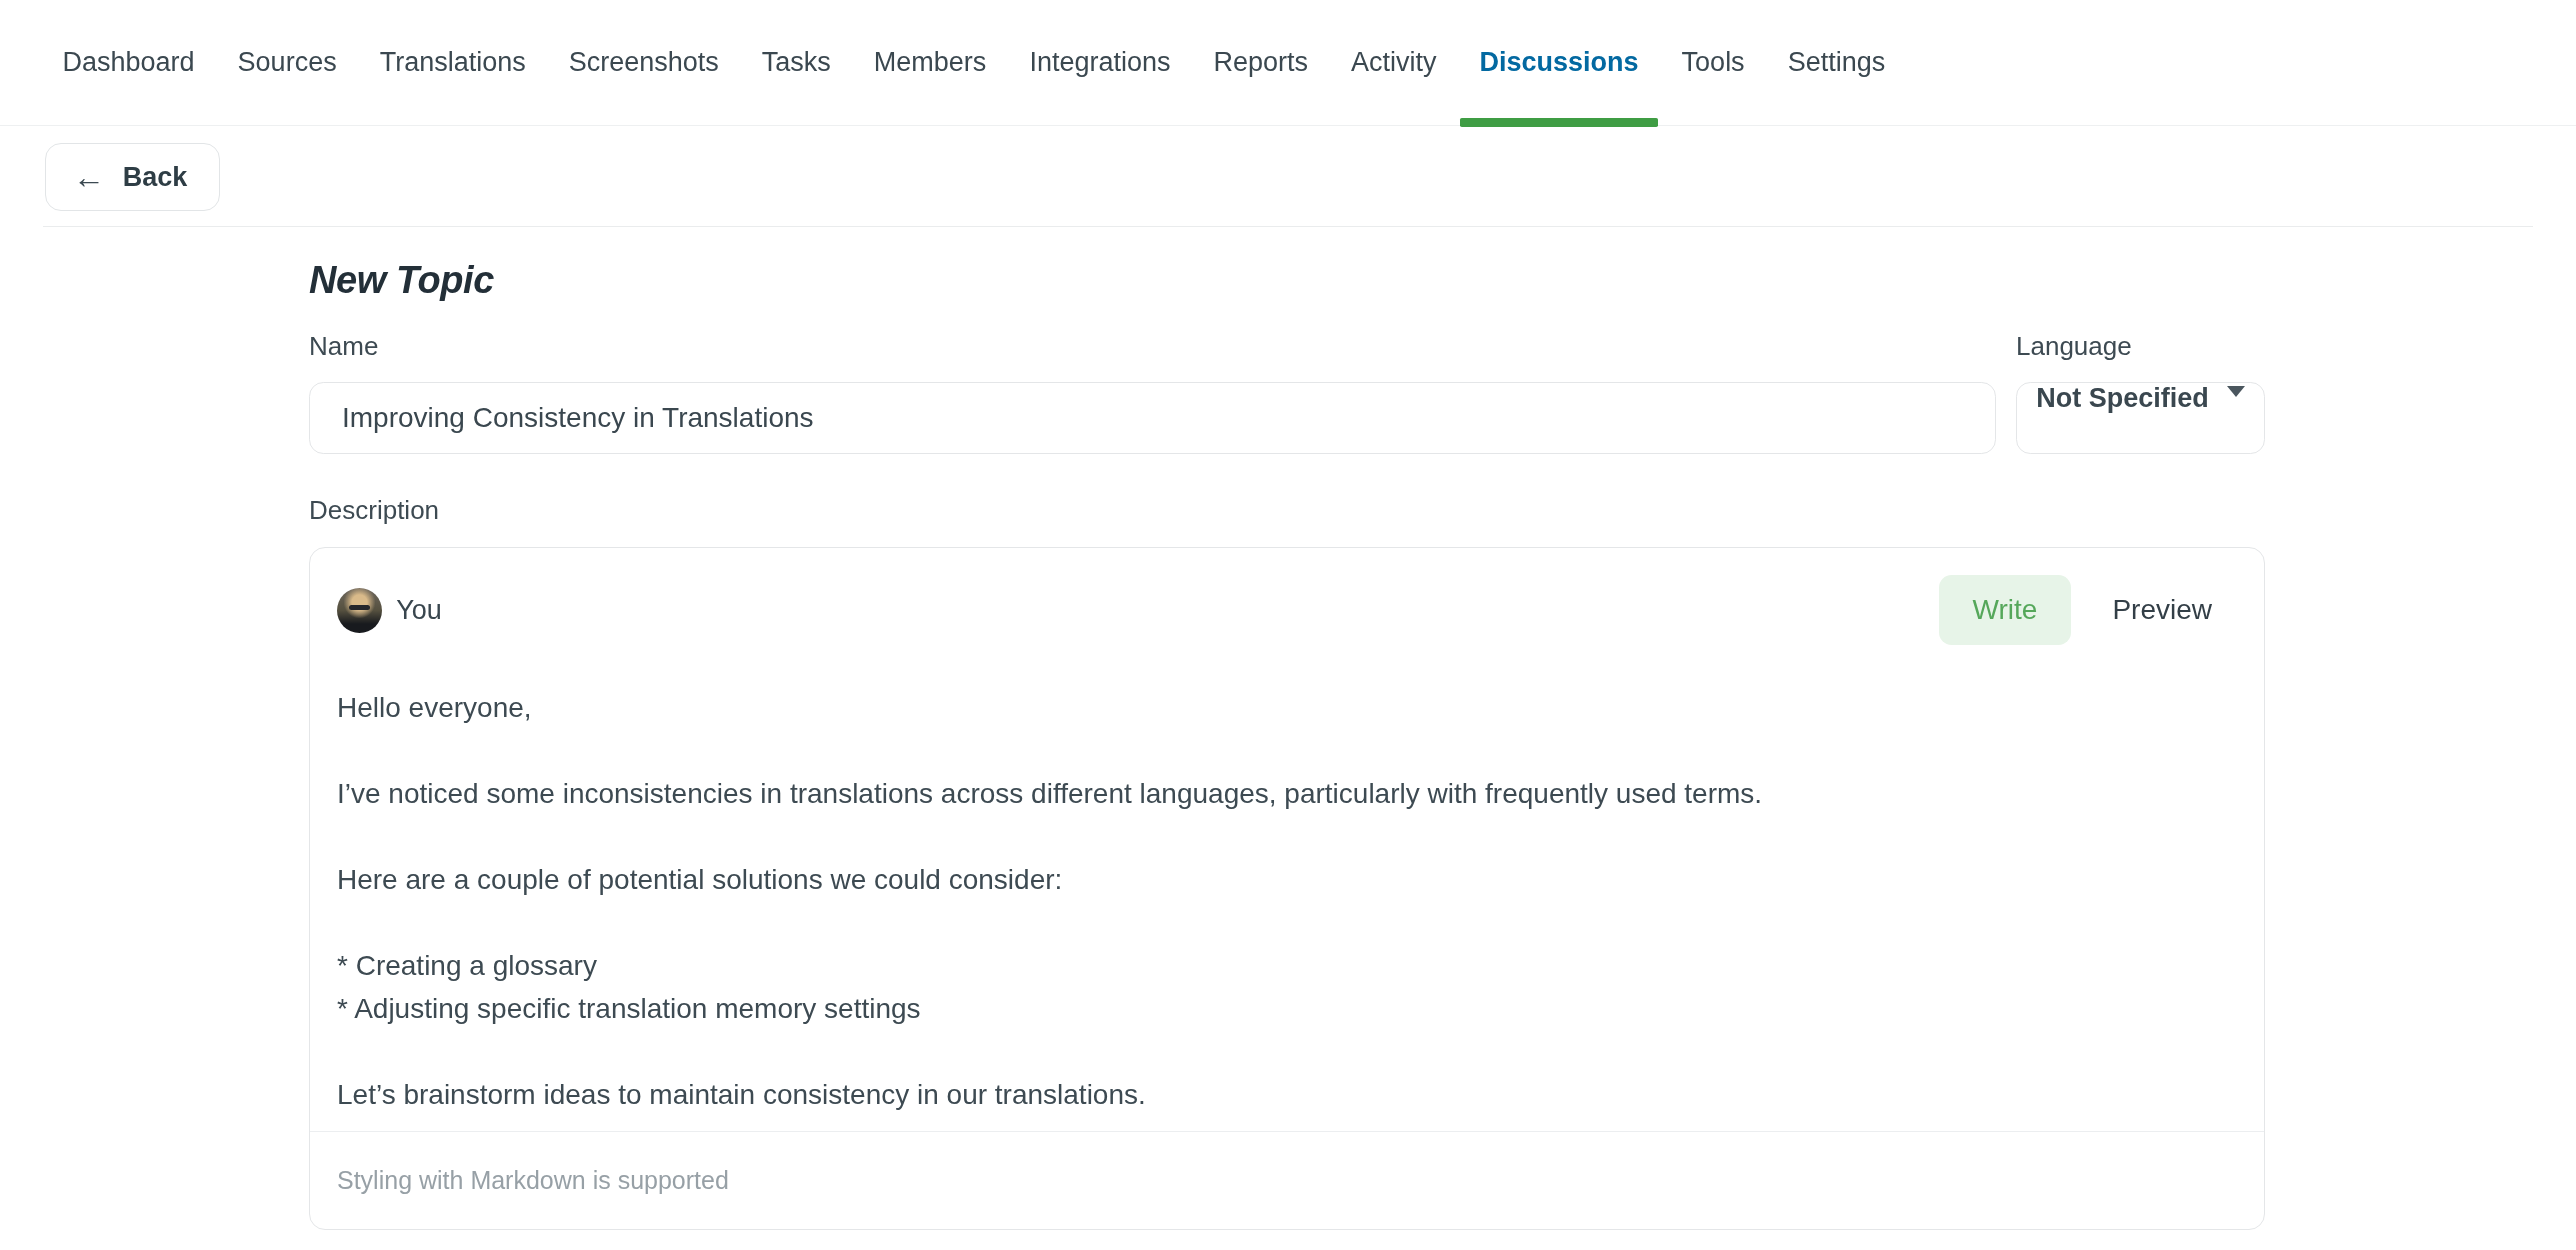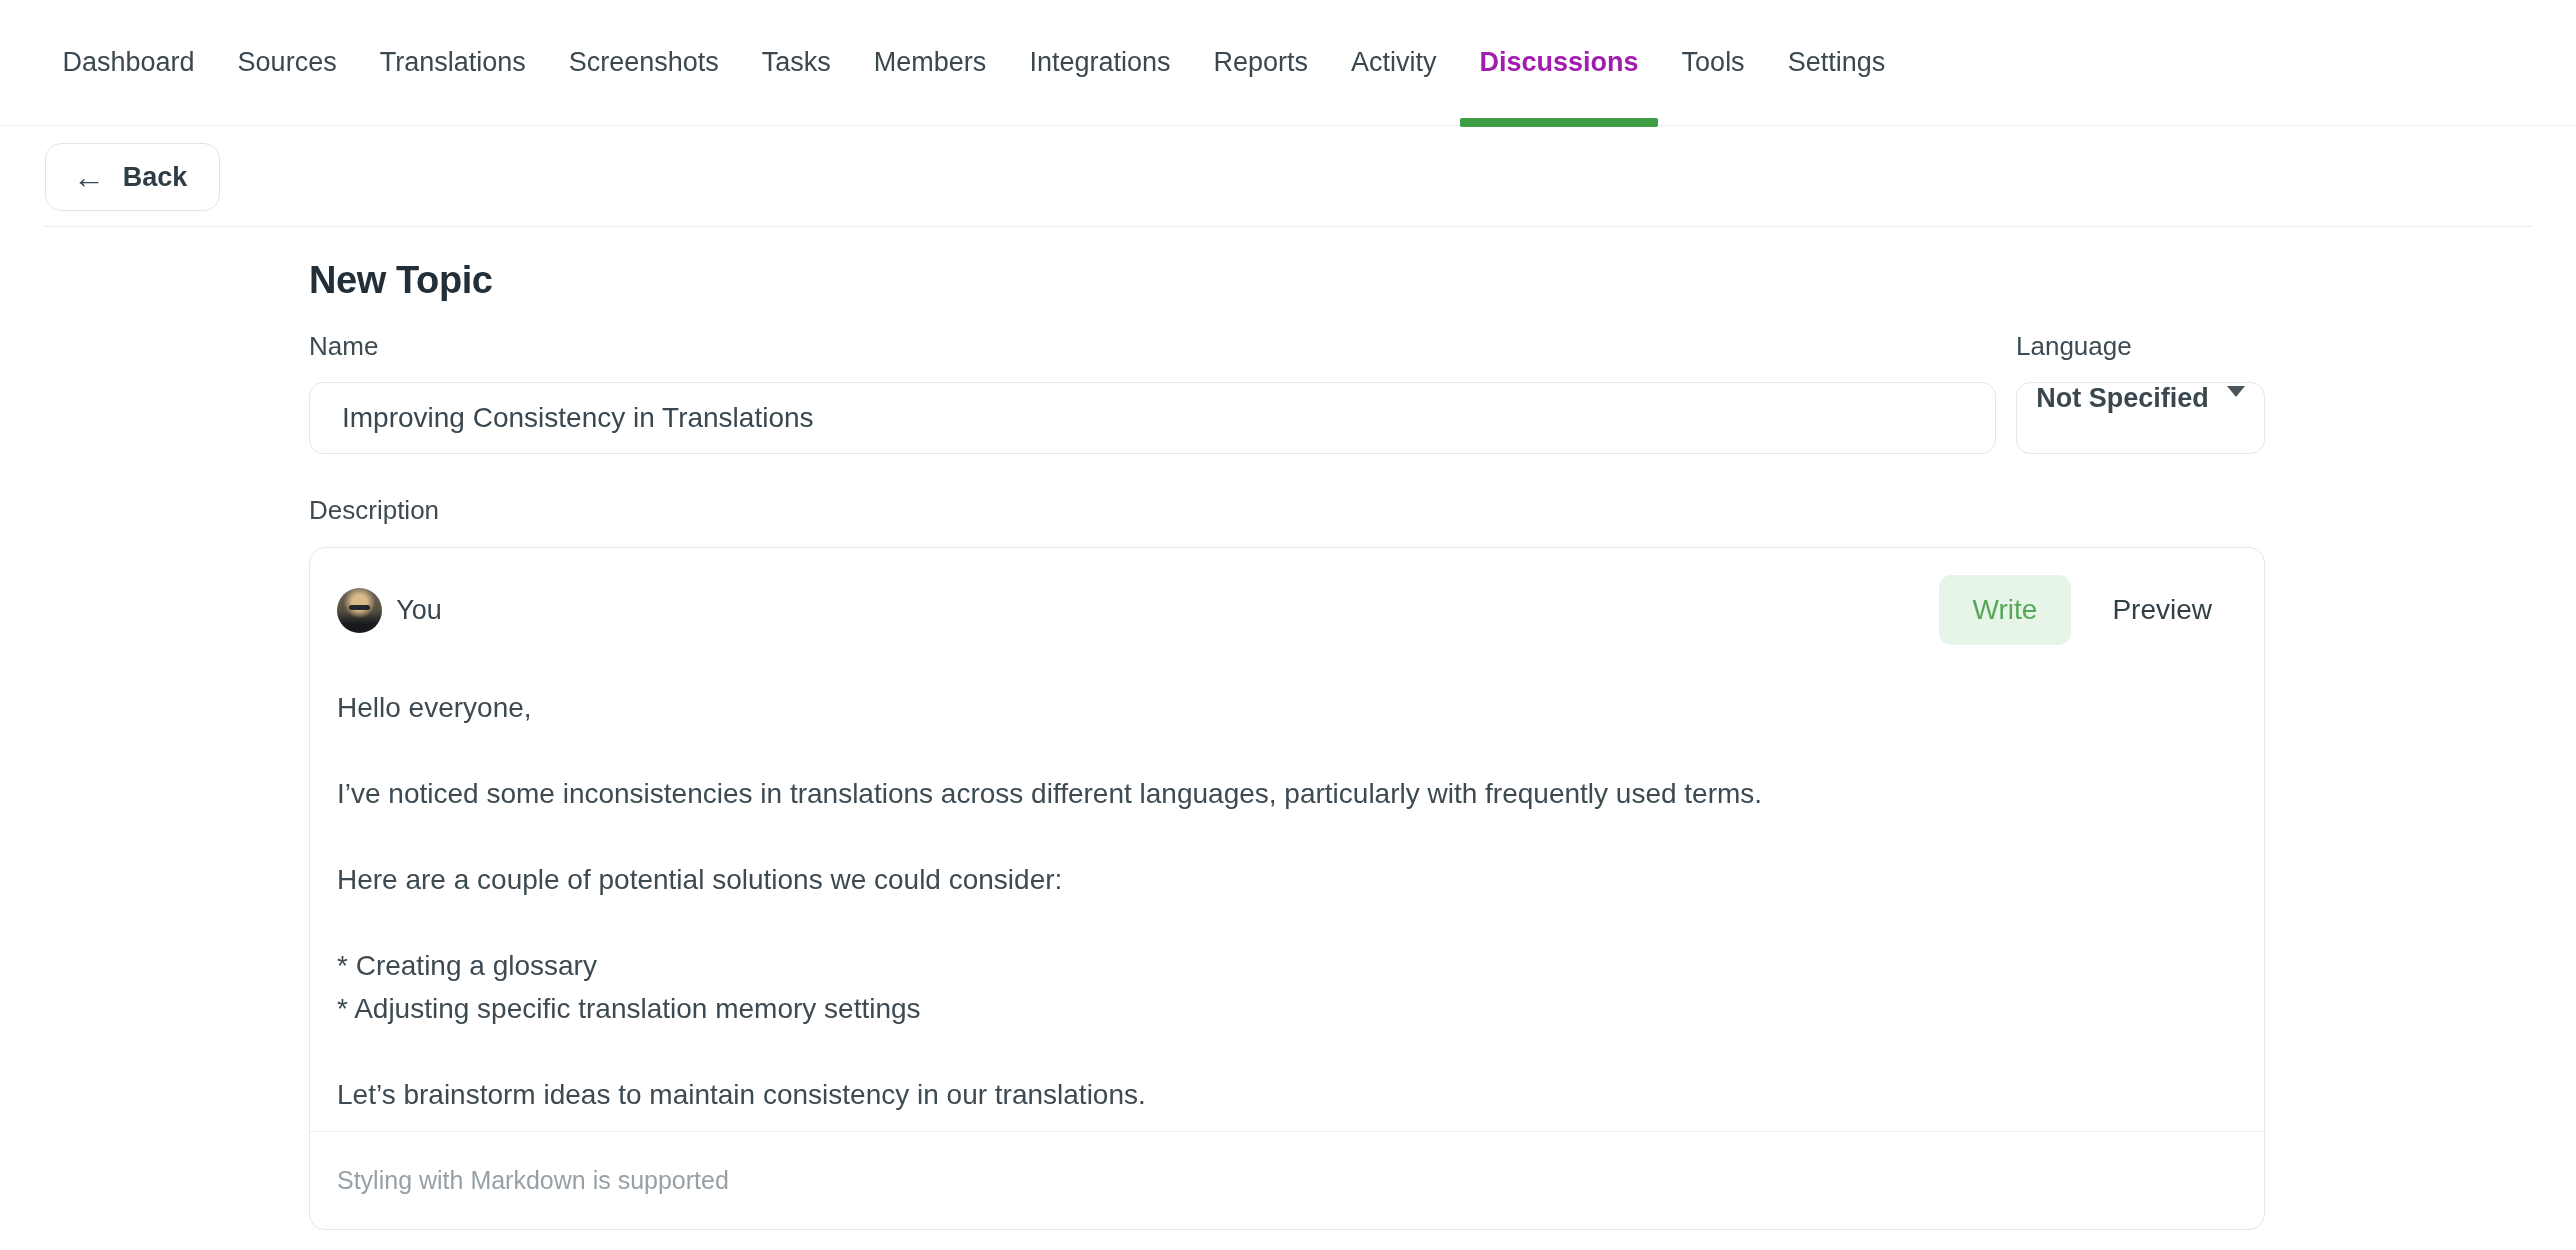--- a/index.html
+++ b/index.html
@@ -37,21 +37,21 @@
     position:relative;
     display:flex;align-items:center;
     padding:0 21.5px;
     font-size:27px;
     color:#3b4850;
     cursor:pointer;
     white-space:nowrap;
   }
   .nav-tab.active{
     font-weight:700;
-    color:#a21caf;
+    color:#0369a1;
   }
   .nav-tab.active::after{
     content:"";
     position:absolute;left:1.8px;right:1.8px;bottom:-1.8px;
     height:9px;
     background:var(--accent-green);
     border-radius:1.8px;
   }
 
   
@@ -77,20 +77,21 @@
   .content{
     padding:16px 0 0 309px;
     width:2265px; 
   }
   .page-title{
     font-size:38px;
     font-weight:700;
     color:#232f38;
     letter-spacing:-0.4px;
     margin:16px 0 29px 0;
+    font-style:italic;
   }
   .field-label{
     font-size:26px;
     color:#3d4a52;
     margin-bottom:19.7px;
   }
   .field-row{display:flex;gap:20px;}
   .name-col{flex:1;}
   .lang-col{width:249px;flex:none;}
   .text-input{

